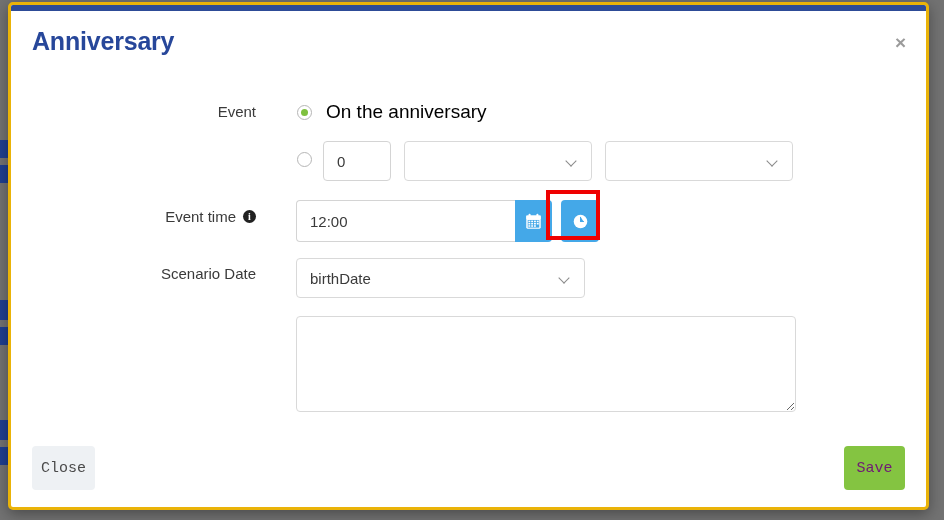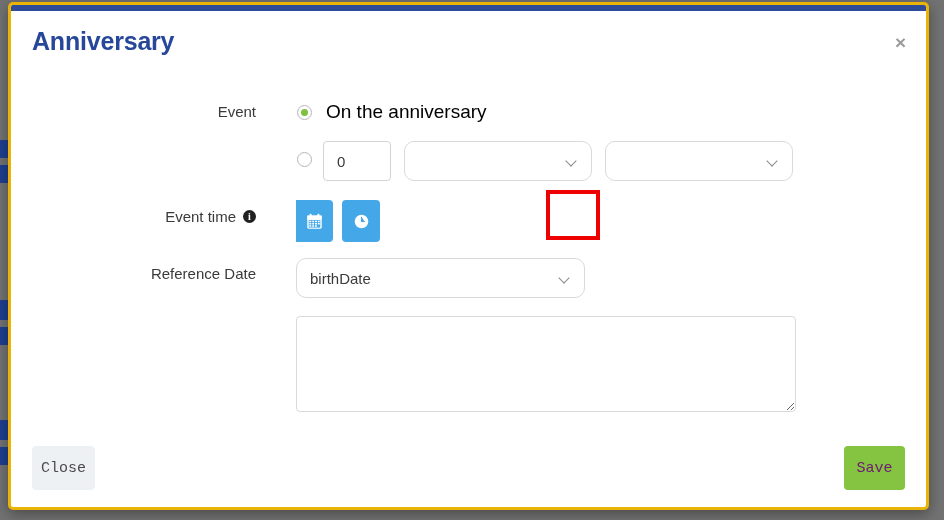--- a/index.html
+++ b/index.html
@@ -194,21 +194,21 @@
     font-size: 15px;
     color: #3a3a3a;
     padding: 0 13px;
     font-family: "Liberation Sans", sans-serif;
     outline: none;
   }
   .select-box {
     position: absolute;
     box-sizing: border-box;
     border: 1px solid #d9d9d9;
-    border-radius: 10px;
+    border-radius: 4px;
     background: #fff;
     font-size: 15px;
     color: #3a3a3a;
     display: flex;
     align-items: center;
     padding: 0 13px;
     cursor: pointer;
   }
   .select-box .sel-value { flex: 1 1 auto; }
   .chev {
@@ -377,20 +377,21 @@
 
       <div class="form-row" style="top:125px;height:46px;">
         <div class="form-label" style="left:0;top:10px;">
           <span class="label-with-icon">
             <span>Event time</span>
             <span class="info-icon">i</span>
           </span>
         </div>
 
         <div class="input-group" style="left:285px;top:2px;">
+          <input class="tg-input" value="12:00" style="">
 
           <button class="ig-btn first">
             <svg width="17" height="17" viewBox="0 0 20 20">
               <rect x="1.5" y="3" width="17" height="15.5" rx="1.6" fill="#ffffff"></rect>
               <rect x="1.5" y="3" width="17" height="4" fill="#ffffff"></rect>
               <rect x="4.2" y="1" width="2.4" height="3.4" rx="1" fill="#ffffff"></rect>
               <rect x="13.4" y="1" width="2.4" height="3.4" rx="1" fill="#ffffff"></rect>
               <rect x="3.2" y="8.2" width="13.6" height="9" fill="#44a8e8"></rect>
               <g fill="#ffffff">
                 <rect x="4" y="9" width="2.2" height="1.8"></rect>
@@ -413,21 +414,21 @@
               <circle cx="10" cy="10" r="8" fill="#ffffff"></circle>
               <path d="M10 4.4 L10 10 L13.6 10 Z" fill="#44a8e8"></path>
               <rect x="9.4" y="4.6" width="1.2" height="5.8" fill="#44a8e8"></rect>
               <rect x="9.6" y="9.4" width="4.4" height="1.2" fill="#44a8e8"></rect>
             </svg>
           </button>
         </div>
       </div>
 
       <div class="form-row" style="top:183px;height:42px;">
-        <div class="form-label" style="left:0;top:9px;">Reference Date</div>
+        <div class="form-label" style="left:0;top:9px;">Scenario Date</div>
 
         <div class="select-box" style="left:285px;top:2px;width:289px;height:40px;">
           <span class="sel-value">birthDate</span>
           <span class="chev"></span>
         </div>
       </div>
 
       <div class="form-row" style="top:241px;height:96px;">
 
         <textarea class="desc-area" style="left: 285px; top: 2px; width: 500px; height: 96px;" placeholder=""></textarea>

